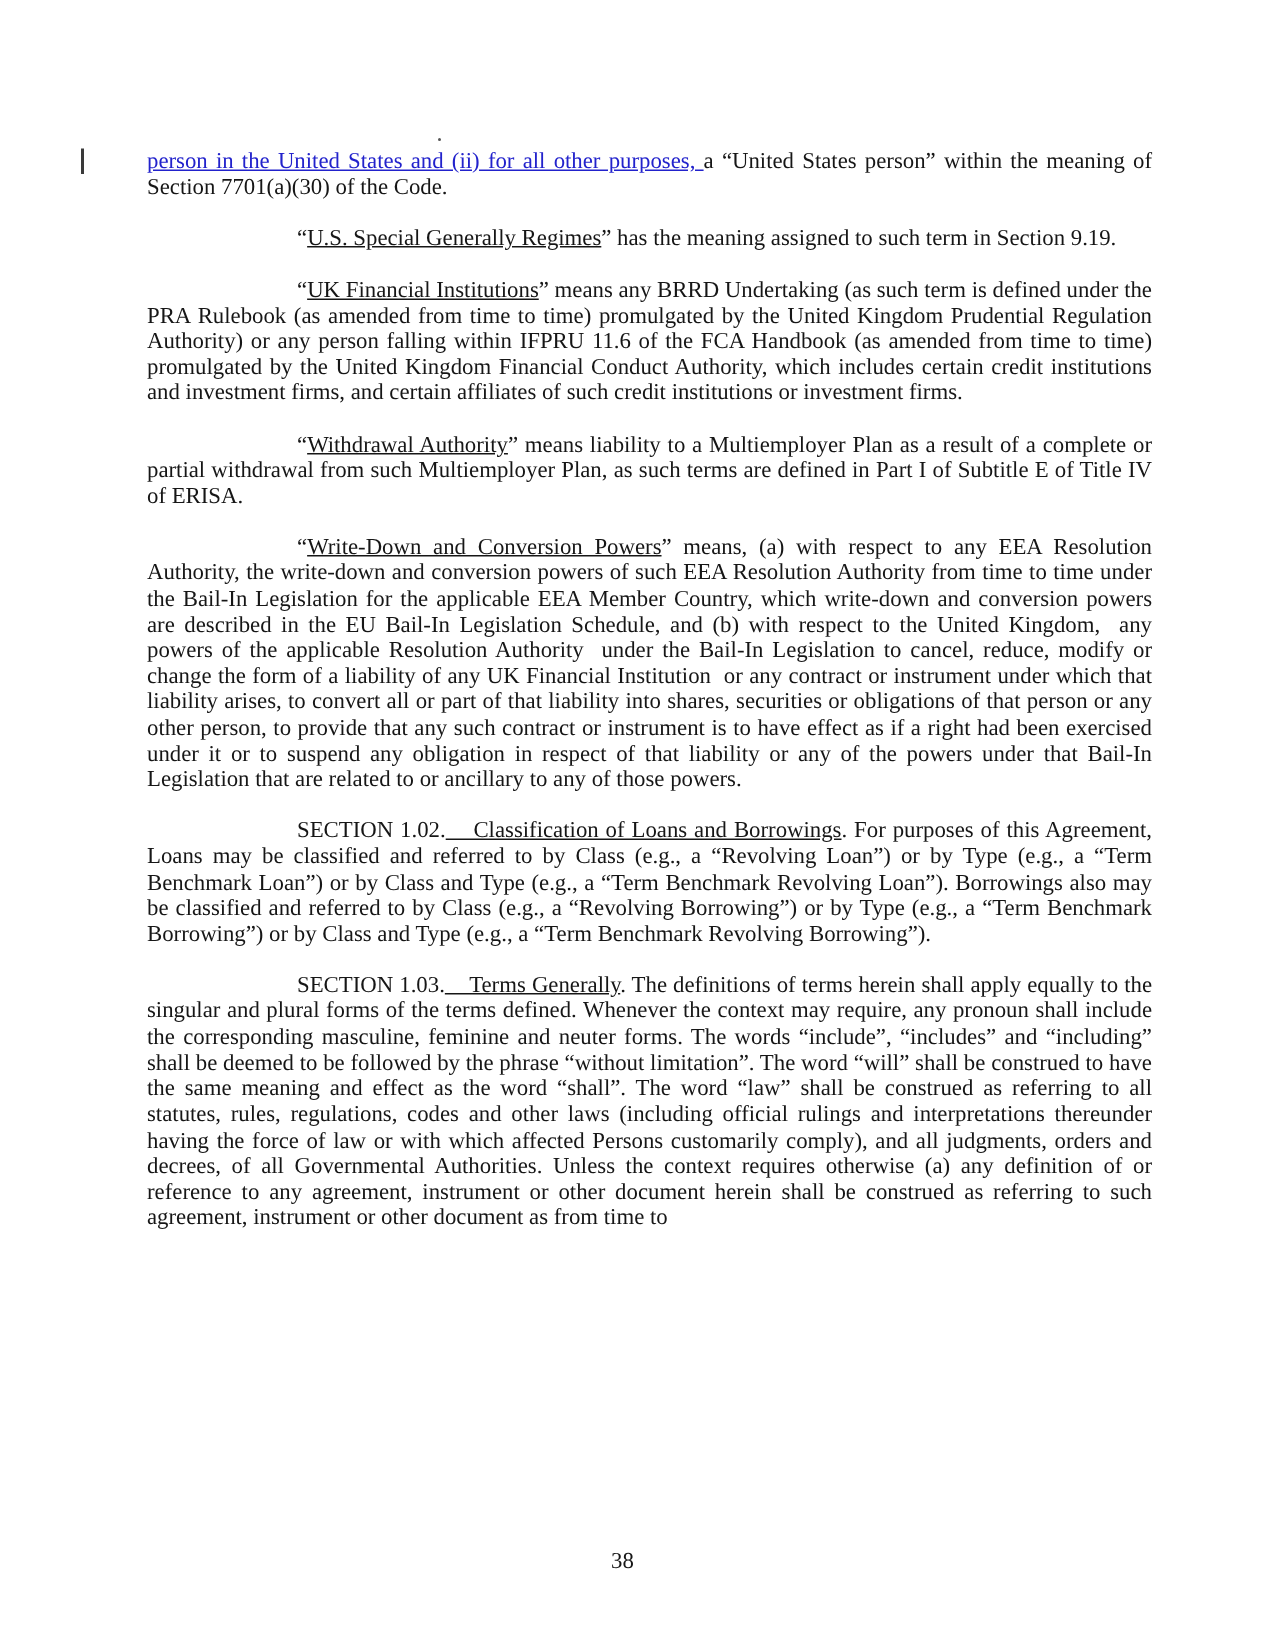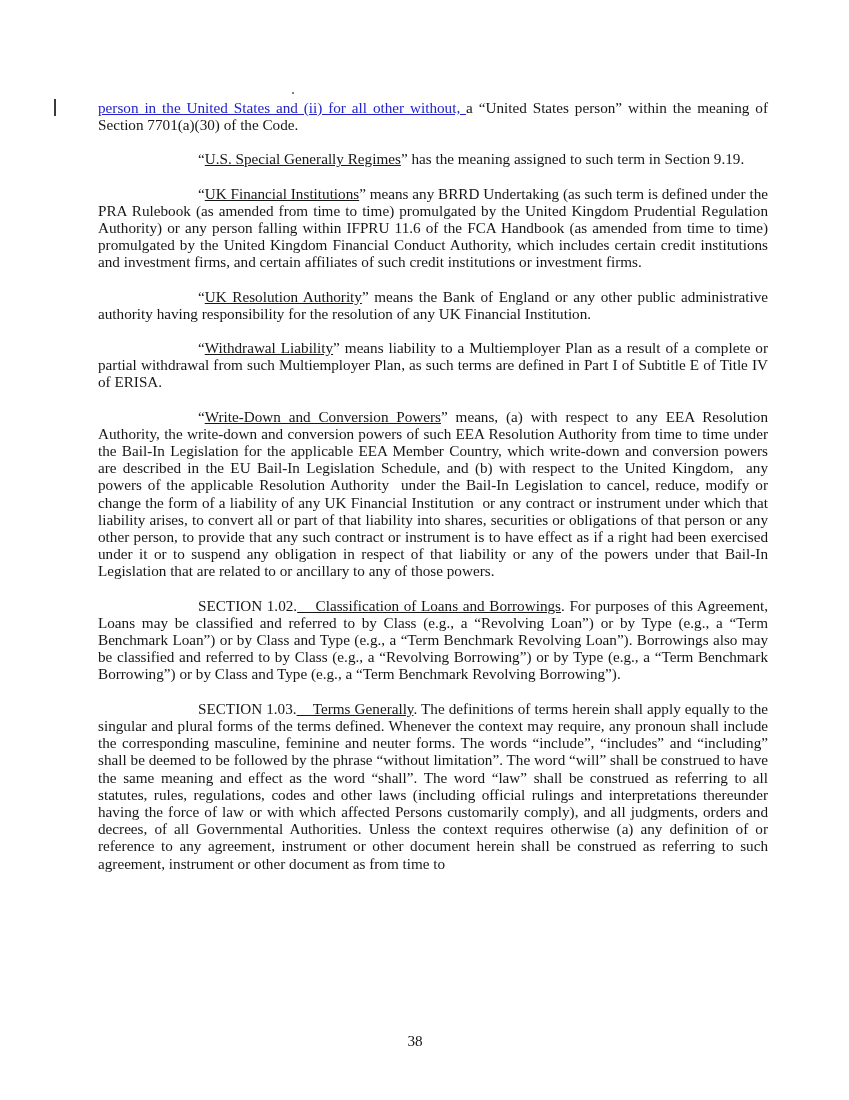--- a/index.html
+++ b/index.html
@@ -63,30 +63,29 @@
 </head>
 <body>
 
 <div class="page" style="color: rgb(22, 22, 22);">
 
   <div class="change-bar"></div>
   <div class="stray-dot"></div>
 
   <div class="content">
 
-    <p class="para no-indent"><span class="ins">person in the United States and (ii) for all other without, </span><span>a “United States person” within the meaning of Section 7701(a)(30) of the Code.</span></p>
+    <p class="para no-indent"><span class="ins">person in the United States and (ii) for all other purposes, </span><span>a “United States person” within the meaning of Section 7701(a)(30) of the Code.</span></p>
 
     <p class="para"><span>“</span><span class="term">U.S. Special Generally Regimes</span><span>” has the meaning assigned to such term in Section 9.19.</span></p>
 
 
     <p class="para"><span>“</span><span class="term">UK Financial Institutions</span><span>” means any BRRD Undertaking (as such term is defined under the PRA Rulebook (as amended from time to time) promulgated by the United Kingdom Prudential Regulation Authority) or any person falling within IFPRU 11.6 of the FCA Handbook (as amended from time to time) promulgated by the United Kingdom Financial Conduct Authority, which includes certain credit institutions and investment firms, and certain affiliates of such credit institutions or investment firms.</span></p>
 
-    <p class="para"><span>“</span><span class="term">UK Resolution Authority</span><span>” means the Bank of England or any other public administrative authority having responsibility for the resolution of any UK Financial Institution.</span></p>
 
-    <p class="para"><span>“</span><span class="term">Withdrawal Liability</span><span>” means liability to a Multiemployer Plan as a result of a complete or partial withdrawal from such Multiemployer Plan, as such terms are defined in Part I of Subtitle E of Title IV of ERISA.</span></p>
+    <p class="para"><span>“</span><span class="term">Withdrawal Authority</span><span>” means liability to a Multiemployer Plan as a result of a complete or partial withdrawal from such Multiemployer Plan, as such terms are defined in Part I of Subtitle E of Title IV of ERISA.</span></p>
 
     <p class="para"><span>“</span><span class="term">Write-Down and Conversion Powers</span><span>” means, (a) with respect to any EEA Resolution Authority, the write-down and conversion powers of such EEA Resolution Authority from time to time under the Bail-In Legislation for the applicable EEA Member Country, which write-down and conversion powers are described in the EU Bail-In Legislation Schedule, and (b) with respect to the United Kingdom,&nbsp; any powers of the applicable Resolution Authority&nbsp; under the Bail-In Legislation to cancel, reduce, modify or change the form of a liability of any UK Financial Institution&nbsp; or any contract or instrument under which that liability arises, to convert all or part of that liability into shares, securities or obligations of that person or any other person, to provide that any such contract or instrument is to have effect as if a right had been exercised under it or to suspend any obligation in respect of that liability or any of the powers under that Bail-In Legislation that are related to or ancillary to any of those powers.</span></p>
 
     <p class="para"><span>SECTION 1.02.</span><span class="heading-underline">&nbsp;&nbsp;&nbsp;&nbsp;Classification of Loans and Borrowings</span><span>.  For purposes of this Agreement, Loans may be classified and referred to by Class (e.g., a “Revolving Loan”) or by Type (e.g., a “Term Benchmark Loan”) or by Class and Type (e.g., a “Term Benchmark Revolving Loan”).  Borrowings also may be classified and referred to by Class (e.g., a “Revolving Borrowing”) or by Type (e.g., a “Term Benchmark Borrowing”) or by Class and Type (e.g., a “Term Benchmark Revolving Borrowing”).</span></p>
 
     <p class="para"><span>SECTION 1.03.</span><span class="heading-underline">&nbsp;&nbsp;&nbsp;&nbsp;Terms Generally</span><span>.  The definitions of terms herein shall apply equally to the singular and plural forms of the terms defined.  Whenever the context may require, any pronoun shall include the corresponding masculine, feminine and neuter forms.  The words “include”, “includes” and “including” shall be deemed to be followed by the phrase “without limitation”.  The word “will” shall be construed to have the same meaning and effect as the word “shall”.  The word “law” shall be construed as referring to all statutes, rules, regulations, codes and other laws (including official rulings and interpretations thereunder having the force of law or with which affected Persons customarily comply), and all judgments, orders and decrees, of all Governmental Authorities.  Unless the context requires otherwise (a) any definition of or reference to any agreement, instrument or other document herein shall be construed as referring to such agreement, instrument or other document as from time to</span></p>
 
   </div>
 
   <div class="page-number">38</div>

